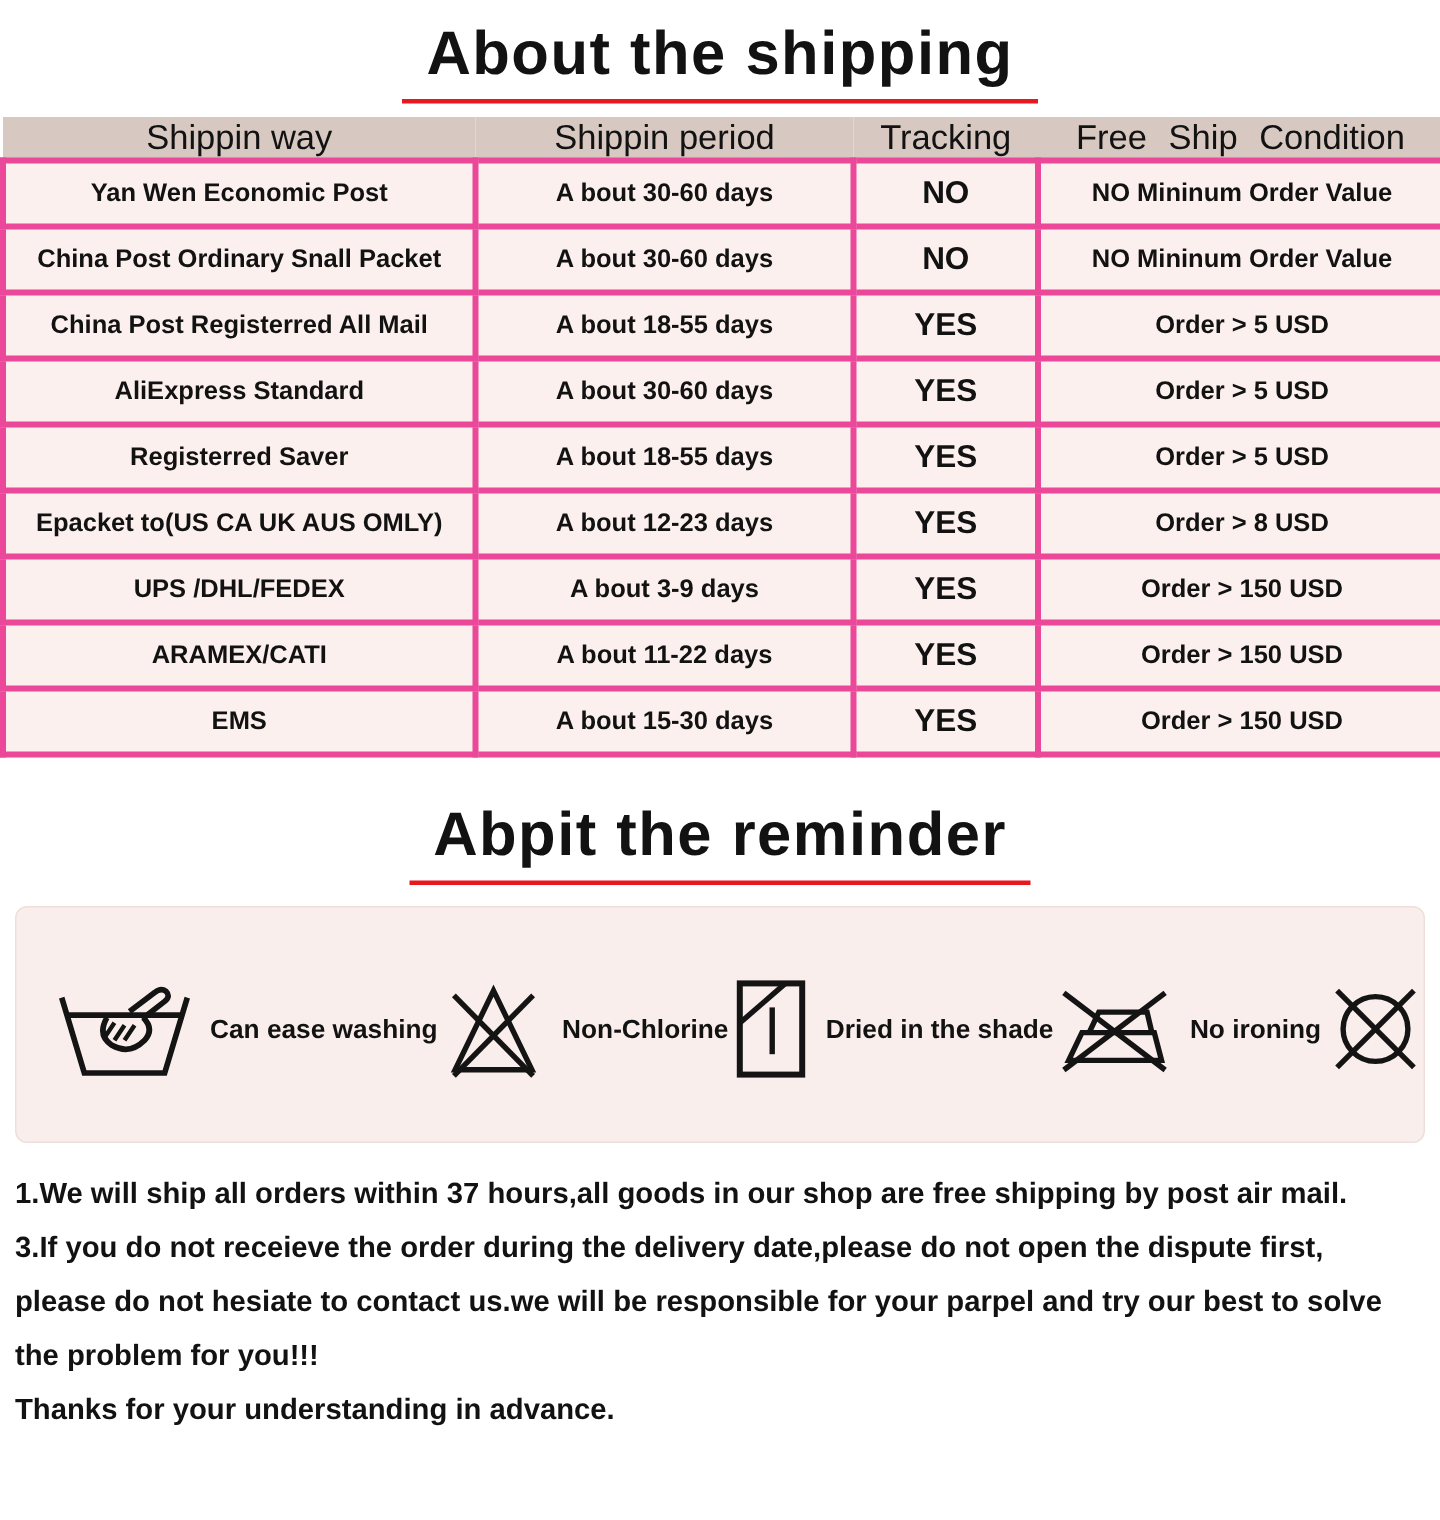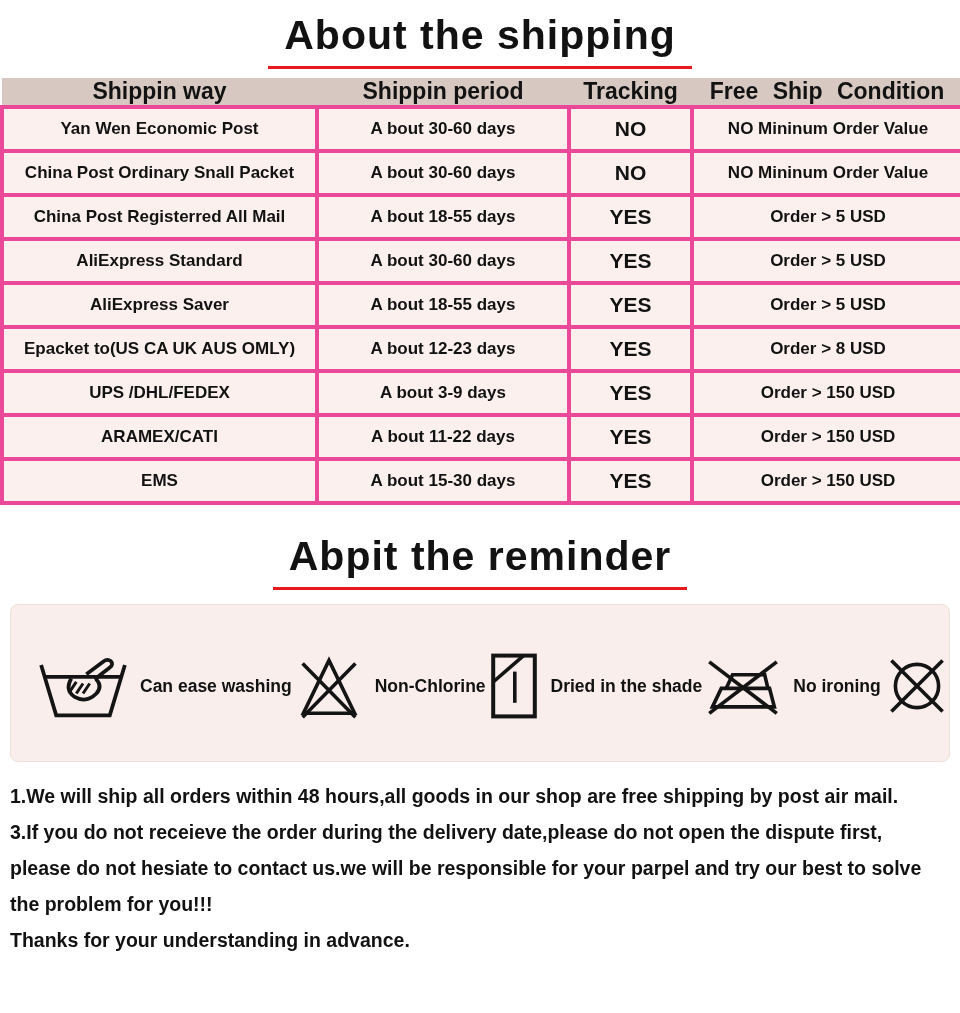--- a/index.html
+++ b/index.html
@@ -31,21 +31,21 @@
     margin-top: 9px;
   }
   .col-way { width: 315px; }
   .col-period { width: 252px; }
   .col-tracking { width: 123px; }
   .col-condition { width: 270px; }
   .ship-table thead th {
     background: #d7c9c1;
     height: 28px;
     font-size: 23px;
-    font-weight: bold;
+    font-weight: normal;
     text-align: center;
     vertical-align: middle;
     border: none;
     padding: 0;
   }
   .ship-table thead th.wide-words { word-spacing: 8px; }
   .ship-table tbody td {
     background: #fbf0ed;
     border: 4px solid #ec4899;
     height: 44px;
@@ -138,21 +138,21 @@
       <td class="tracking-cell">YES</td>
       <td>Order &gt; 5 USD</td>
     </tr>
     <tr>
       <td>AliExpress Standard</td>
       <td>A bout 30-60 days</td>
       <td class="tracking-cell">YES</td>
       <td>Order &gt; 5 USD</td>
     </tr>
     <tr>
-      <td>AliExpress Saver</td>
+      <td>Registerred Saver</td>
       <td>A bout 18-55 days</td>
       <td class="tracking-cell">YES</td>
       <td>Order &gt; 5 USD</td>
     </tr>
     <tr>
       <td>Epacket to(US CA UK AUS OMLY)</td>
       <td>A bout 12-23 days</td>
       <td class="tracking-cell">YES</td>
       <td>Order &gt; 8 USD</td>
     </tr>
@@ -227,18 +227,18 @@
       <circle cx="45" cy="45" r="27"></circle>
       <line x1="13" y1="13" x2="77" y2="77"></line>
       <line x1="77" y1="13" x2="13" y2="77"></line>
     </svg>
     <span class="care-label">No dry clean</span>
   </div>
 
 </div>
 
 <div class="notes">
-  <p>1.We will ship all orders within 48 hours,all goods in our shop are free shipping by post air mail.</p>
+  <p>1.We will ship all orders within 37 hours,all goods in our shop are free shipping by post air mail.</p>
   <p>3.If you do not receieve the order during the delivery date,please do not open the dispute first,</p>
   <p>please do not hesiate to contact us.we will be responsible for your parpel and try our best to solve</p>
   <p>the problem for you!!!</p>
   <p>Thanks for your understanding in advance.</p>
 </div>
 
 </body></html>

